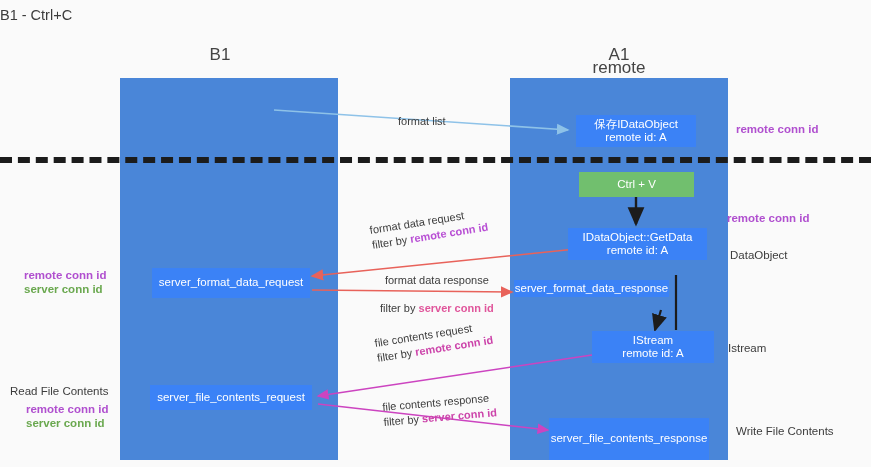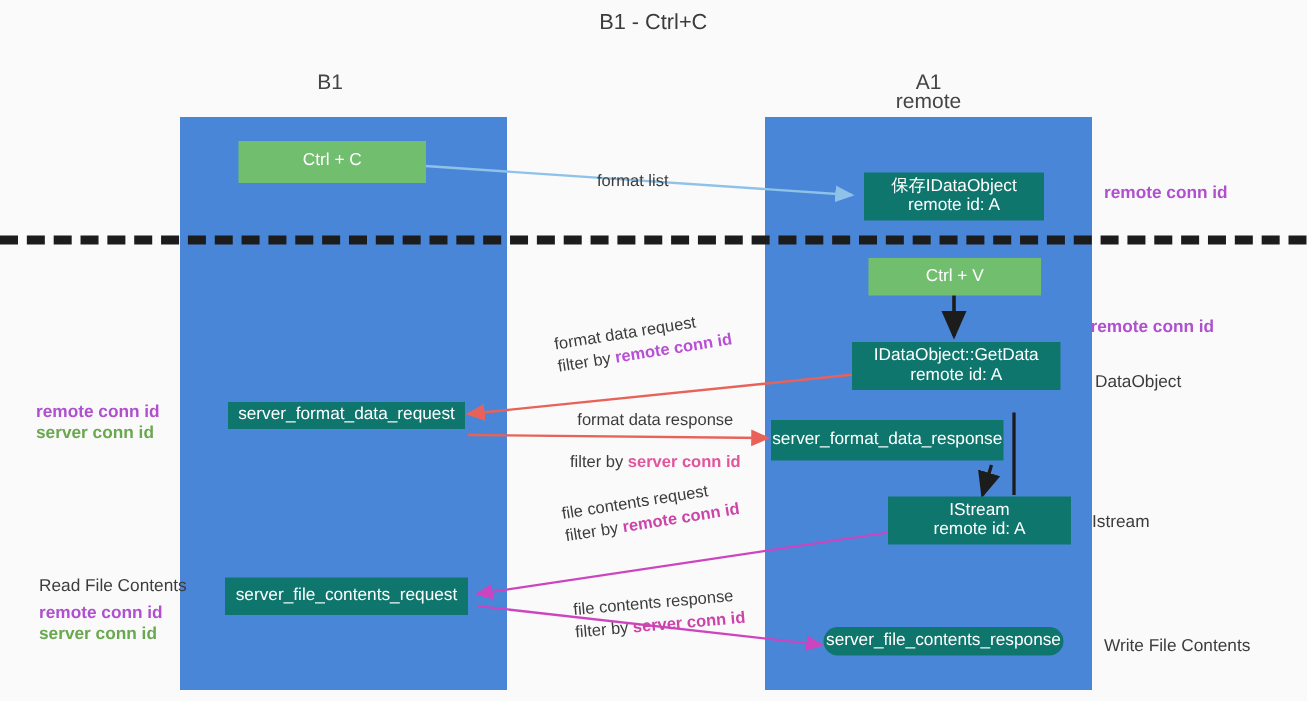--- a/index.html
+++ b/index.html
@@ -9,26 +9,26 @@
     background:#fafafa;
     font-family:"Liberation Sans","DejaVu Sans",sans-serif;
     position:relative;overflow:hidden;
     -webkit-font-smoothing:antialiased;
   }
   #stage{position:absolute;left:0;top:0;width:871px;height:467px;}
 
   
   .title{
     position:absolute;left:0;top:6px;width:871px;
-    text-align:center;font-size:14.5px;color:#3c3c3c;line-height:19px;
+    font-size:14.5px;color:#3c3c3c;line-height:19px;
   }
 
   
   .col-head{
-    position:absolute;text-align:center;font-size:14px;color:#444;
+    position:absolute;text-align:center;font-size:17px;color:#444;
     line-height:13px;width:220px;
   }
   .col-head .l2{display:block;}
   .column{
     position:absolute;background:#4a86d8;
   }
   #col-b1{left:120px;top:78px;width:218px;height:382px;}
   #col-a1{left:510px;top:78px;width:218px;height:382px;}
 
   
@@ -40,21 +40,21 @@
 
   
   .box{
     position:absolute;display:flex;flex-direction:column;
     align-items:center;justify-content:center;
     color:#ffffff;font-size:11.5px;line-height:13.5px;
     text-align:center;z-index:5;box-sizing:border-box;
   }
   .box .sub{display:block;}
   .box.green{background:#71bf6e;}
-  .box.orange{background:#0f766e;}
+  .box.orange{background:#3b82f6;}
 
   
   .side{
     position:absolute;font-size:11.5px;line-height:14px;
     white-space:nowrap;z-index:5;
   }
   .side.plain{color:#3c3c3c;}
   .side.purple{color:#b04fcf;font-weight:bold;}
   .side.green-t{color:#6aa84f;font-weight:bold;}
 
@@ -125,56 +125,53 @@
     <line x1="312" y1="290" x2="512" y2="292" stroke="#e8625a" stroke-width="1.6" marker-end="url(#ar-red)"></line>
 
     <path d="M676,275 L676,330" fill="none" stroke="#1c1c1c" stroke-width="2.2"></path>
     <line x1="661" y1="310" x2="655" y2="330" stroke="#1c1c1c" stroke-width="2.2" marker-end="url(#ar-black)"></line>
 
     <line x1="592" y1="355" x2="318" y2="396" stroke="#cc44c0" stroke-width="1.5" marker-end="url(#ar-mag)"></line>
 
     <line x1="318" y1="404" x2="548" y2="430" stroke="#cc44c0" stroke-width="1.5" marker-end="url(#ar-mag)"></line>
   </svg>
 
-  <div class="box green" style="left:159px;top:94px;width:125px;height:28px;">
-    <span>Ctrl + C</span>
-  </div>
 
   <div class="box orange" style="left:576px;top:115px;width:120px;height:32px;">
     <span>保存IDataObject</span>
     <span class="sub">remote id: A</span>
   </div>
 
   <div class="box green" style="left:579px;top:172px;width:115px;height:25px;">
     <span>Ctrl + V</span>
   </div>
 
   <div class="box orange" style="left:568px;top:228px;width:139px;height:32px;">
     <span>IDataObject::GetData</span>
     <span class="sub">remote id: A</span>
   </div>
 
-  <div class="box orange" style="left:152px;top:268px;width:158px;height:18px;">
+  <div class="box orange" style="left:152px;top:268px;width:158px;height:30px;">
     <span>server_format_data_request</span>
   </div>
 
-  <div class="box orange" style="left:514px;top:280px;width:155px;height:27px;">
+  <div class="box orange" style="left:514px;top:280px;width:155px;height:17px;">
     <span>server_format_data_response</span>
   </div>
 
   <div class="box orange" style="left:592px;top:331px;width:122px;height:32px;">
     <span>IStream</span>
     <span class="sub">remote id: A</span>
   </div>
 
   <div class="box orange" style="left:150px;top:385px;width:162px;height:25px;">
     <span>server_file_contents_request</span>
   </div>
 
-  <div class="box orange" style="left:549px;top:418px;width:160px;height:19px;border-radius:10px;">
+  <div class="box orange" style="left:549px;top:418px;width:160px;height:42px;">
     <span>server_file_contents_response</span>
   </div>
 
   <div class="flat" style="left:398px;top:101px;margin-top:13px;">format list</div>
 
   <div class="slant" style="left:371px;top:223px;transform:rotate(-9deg);">
     <div>format data request</div>
     <div>
       <span>filter by </span><b class="hl-purple">remote conn id</b>
     </div>
@@ -207,19 +204,19 @@
 
   <div class="side plain" style="left:730px;top:248px;">DataObject</div>
 
   <div class="side plain" style="left:728px;top:341px;">Istream</div>
 
   <div class="side plain" style="left:736px;top:424px;">Write File Contents</div>
 
   <div class="side purple" style="left:24px;top:268px;">remote conn id</div>
   <div class="side green-t" style="left:24px;top:282px;">server conn id</div>
 
-  <div class="side plain" style="left:26px;top:384px;">Read File Contents</div>
+  <div class="side plain" style="left:10px;top:384px;">Read File Contents</div>
   <div class="side purple" style="left:26px;top:402px;">remote conn id</div>
   <div class="side green-t" style="left:26px;top:416px;">server conn id</div>
 
   <div class="divider"></div>
 
 </div>
 
 </body></html>

